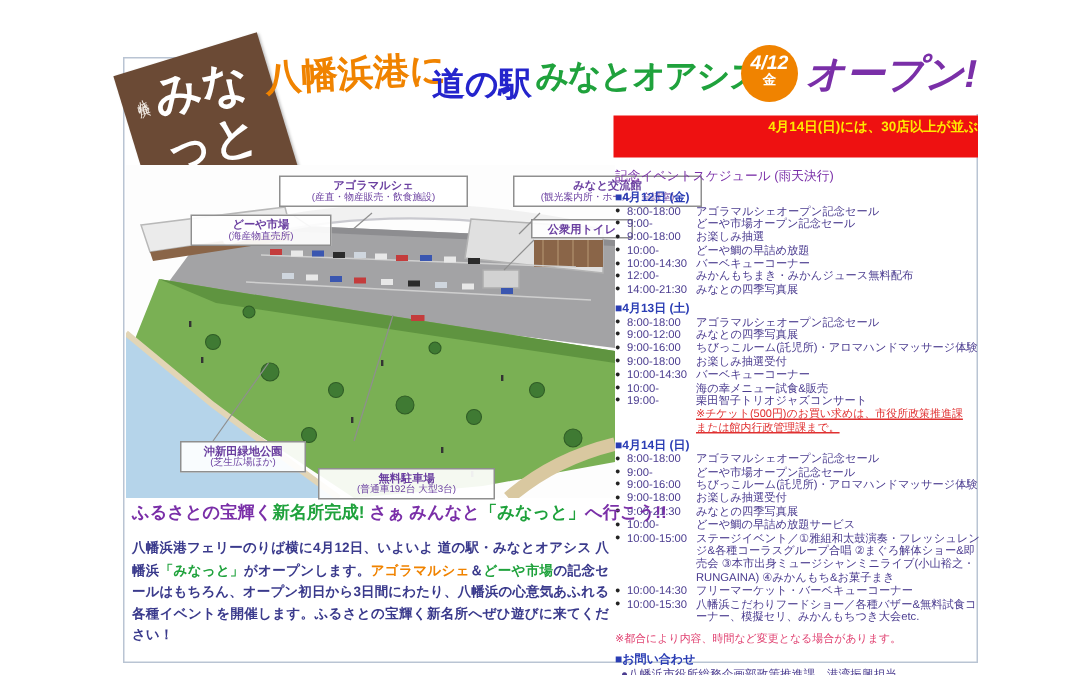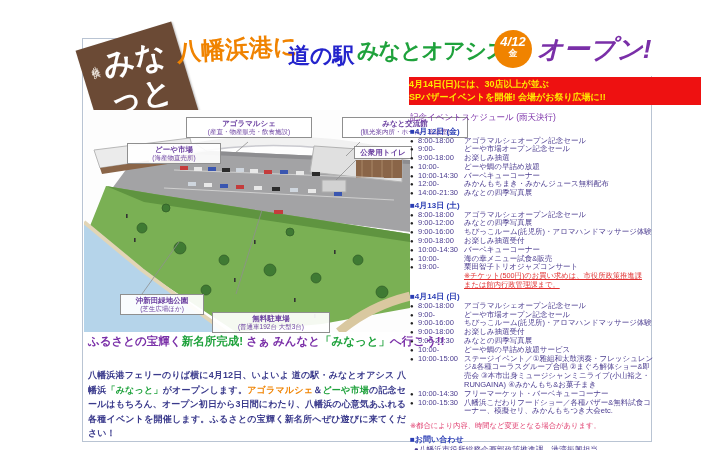--- a/index.html
+++ b/index.html
@@ -25,57 +25,57 @@
   .h-p0 { left:177px; top:33px; font-size:24px; color:var(--accent-orange); transform:rotate(-3deg); }
   .h-p1 { left:288px; top:41px; font-size:22px; color:var(--accent-blue); }
   .h-p2 { left:357px; top:36px; font-size:22px; letter-spacing:-1px; color:var(--accent-green); }
   .h-p3 { left:537px; top:32px; font-size:26px; font-style:italic; color:var(--accent-purple); }
   .badge { position:absolute; left:494px; top:30px; width:38px; height:38px; border-radius:50%;
            background:var(--accent-orange); color:#fff; text-align:center; }
   .badge-date { display:block; font-size:13px; font-weight:bold; margin-top:5px; line-height:13px;font-style:italic; }
   .badge-day  { display:block; font-size:9px; font-weight:bold; line-height:10px; }
 
   
-  .banner { position:absolute; left:409px; top:77px; width:292px; height:28px;
-            background:var(--banner-red); color:var(--banner-yellow); text-align:left;
+  .banner { position:absolute; left:409px; top:77px; width:243px; height:28px;
+            background:var(--banner-red); color:var(--banner-yellow); text-align:right;
             font-weight:bold; font-size:9px; line-height:13px; padding-top:1px; }
 
   
   .illu { position:absolute; left:84px; top:110px; width:326px; height:222px; }
 
   
   .lbox { position:absolute; background:rgba(255,255,255,.92); border:1px solid #8f8f8f;
           color:var(--label-purple); text-align:center; padding:1px 2px; }
   .lbox .t { font-size:7.5px; line-height:9px; font-weight:bold; }
   .lbox .s { font-size:6.5px; line-height:8px; }
   .lb-agora   { left:186px; top:117px; width:126px; }
   .lb-kouryu  { left:342px; top:117px; width:126px; }
   .lb-doya    { left:127px; top:143px; width:94px; }
-  .lb-toilet  { left:354px; top:146px; width:58px; }
+  .lb-toilet  { left:354px; top:146px; width:68px; }
   .lb-park    { left:120px; top:294px; width:84px; }
   .lb-parking { left:212px; top:312px; width:118px; }
 
   
   .schedule { position:absolute; left:410px; top:112px; width:245px; color:var(--schedule-text); }
   .sched-title { font-size:8.5px; color:var(--accent-purple); margin-bottom:2px; }
   .sched-day { font-size:8px; font-weight:bold; color:var(--date-blue); margin-top:3px; line-height:9.5px; }
   .srow { display:flex; font-size:7.5px; line-height:8.8px; }
   .srow .bul { width:8px; flex:none; color:#222; font-size:6px; }
   .srow .time { width:46px; flex:none; }
   .srow .lbl { flex:1; }
   .snote { font-size:7.3px; line-height:8.6px; color:var(--note-red); margin-left:54px;text-decoration:underline; }
   .sched-foot { font-size:7.3px; line-height:9px; color:var(--footnote-pink); margin-top:5px; }
   .contact { margin-top:5px; }
   .contact-title { font-size:8px; font-weight:bold; color:var(--date-blue); line-height:10px; }
   .contact-line { font-size:7.8px; line-height:10px; color:var(--schedule-text); margin-left:4px; }
 
   
   .bottom { position:absolute; left:88px; top:334px; width:318px; }
   .b-headline { font-size:11.5px; font-weight:bold; text-align:center; white-space:nowrap; }
-  .b-body { margin-top:19px; font-size:9px; font-weight:bold; line-height:14.5px;
+  .b-body { margin-top:9px; font-size:9px; font-weight:bold; line-height:14.5px;
             text-align:justify; color:var(--body-navy); }
 </style>
 </head>
 <body>
 
 <div class="page">
 
   <div class="flyer-border"></div>
   <div class="header-strip"></div>
 
@@ -89,21 +89,20 @@
   <span class="h-part h-p1">道の駅</span>
   <span class="h-part h-p2">みなとオアシス</span>
   <span class="badge">
     <span class="badge-date">4/12</span>
     <span class="badge-day">金</span>
   </span>
   <span class="h-part h-p3">オープン!</span>
 
   <div class="banner">
     <div>4月14日(日)には、30店以上が並ぶ</div>
-    <div>SPバザーイベントを開催! 会場がお祭り広場に!!</div>
   </div>
 
   <svg class="illu" viewBox="0 0 326 222">
     <rect width="326" height="222" fill="#fdfdfd"></rect>
 
     <polygon points="58,38 326,50 326,122 24,84" fill="#a3a3a5"></polygon>
     <polygon points="58,38 326,50 326,54 60,42" fill="#8d8d90"></polygon>
 
     <polygon points="22,76 70,84 326,124 326,198 238,214 152,222 58,160 6,116" fill="#7ab054"></polygon>
     <polygon points="22,76 70,84 326,124 326,132 60,92" fill="#5f9440"></polygon>

